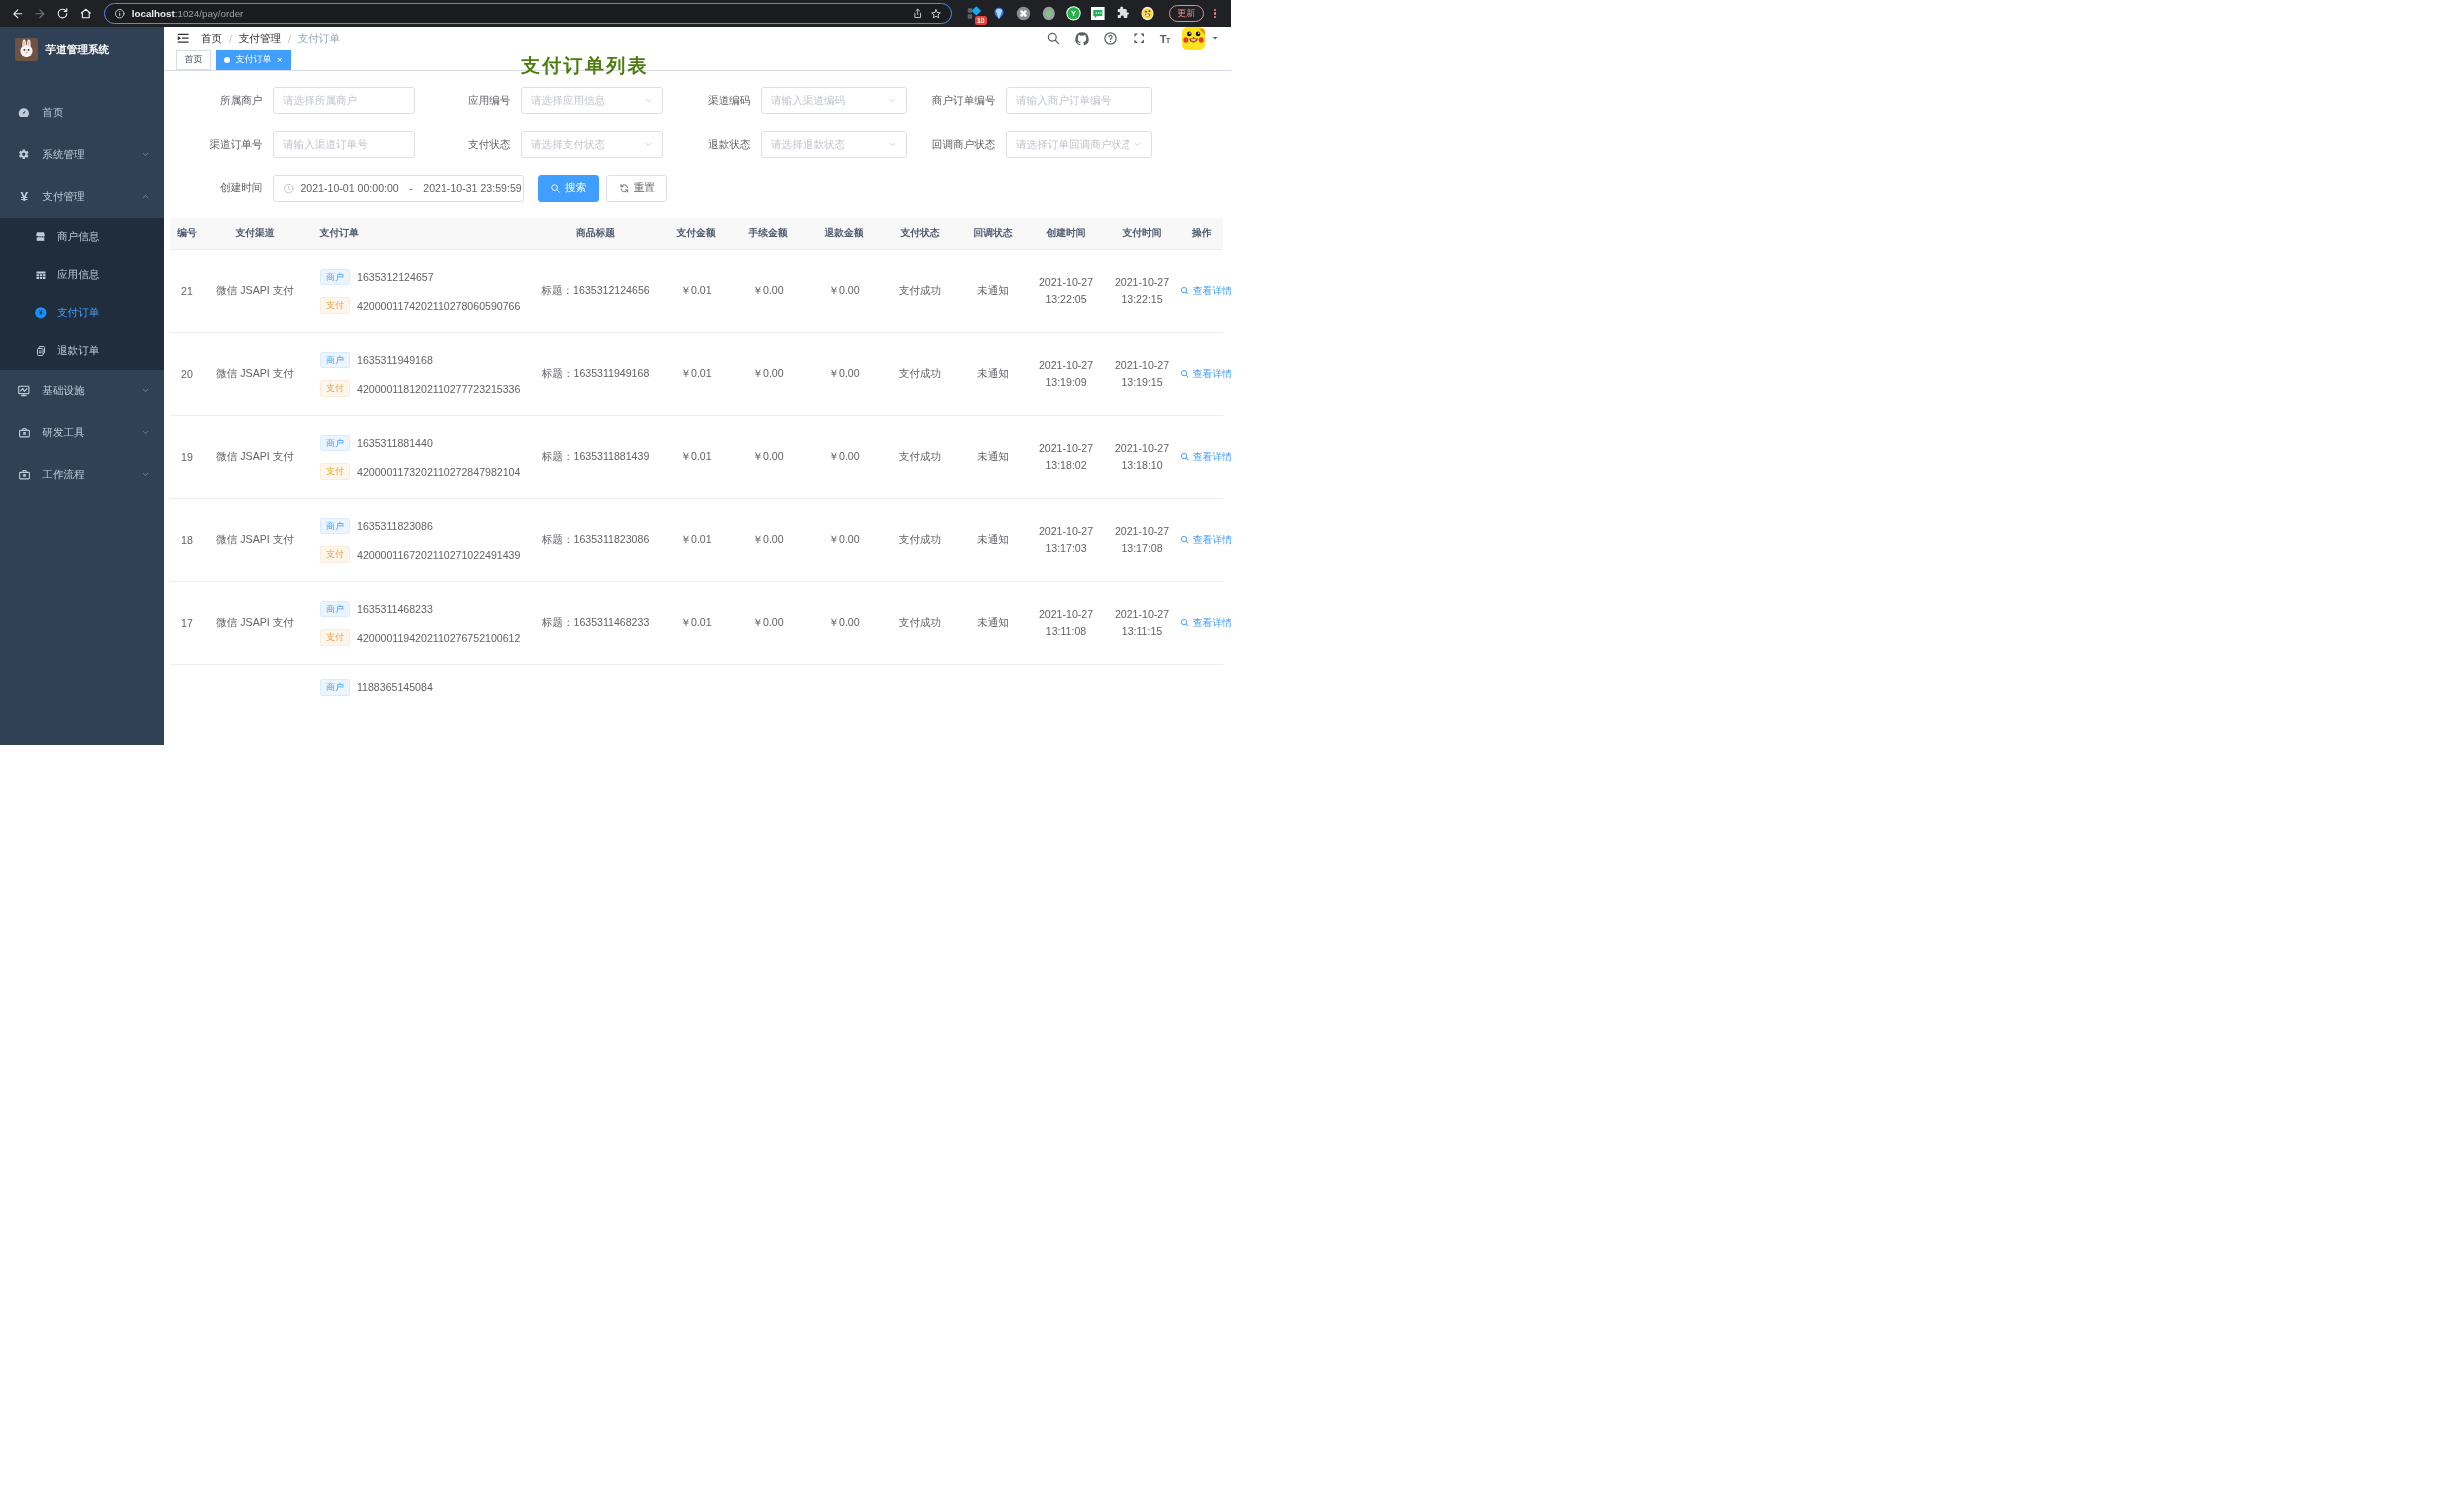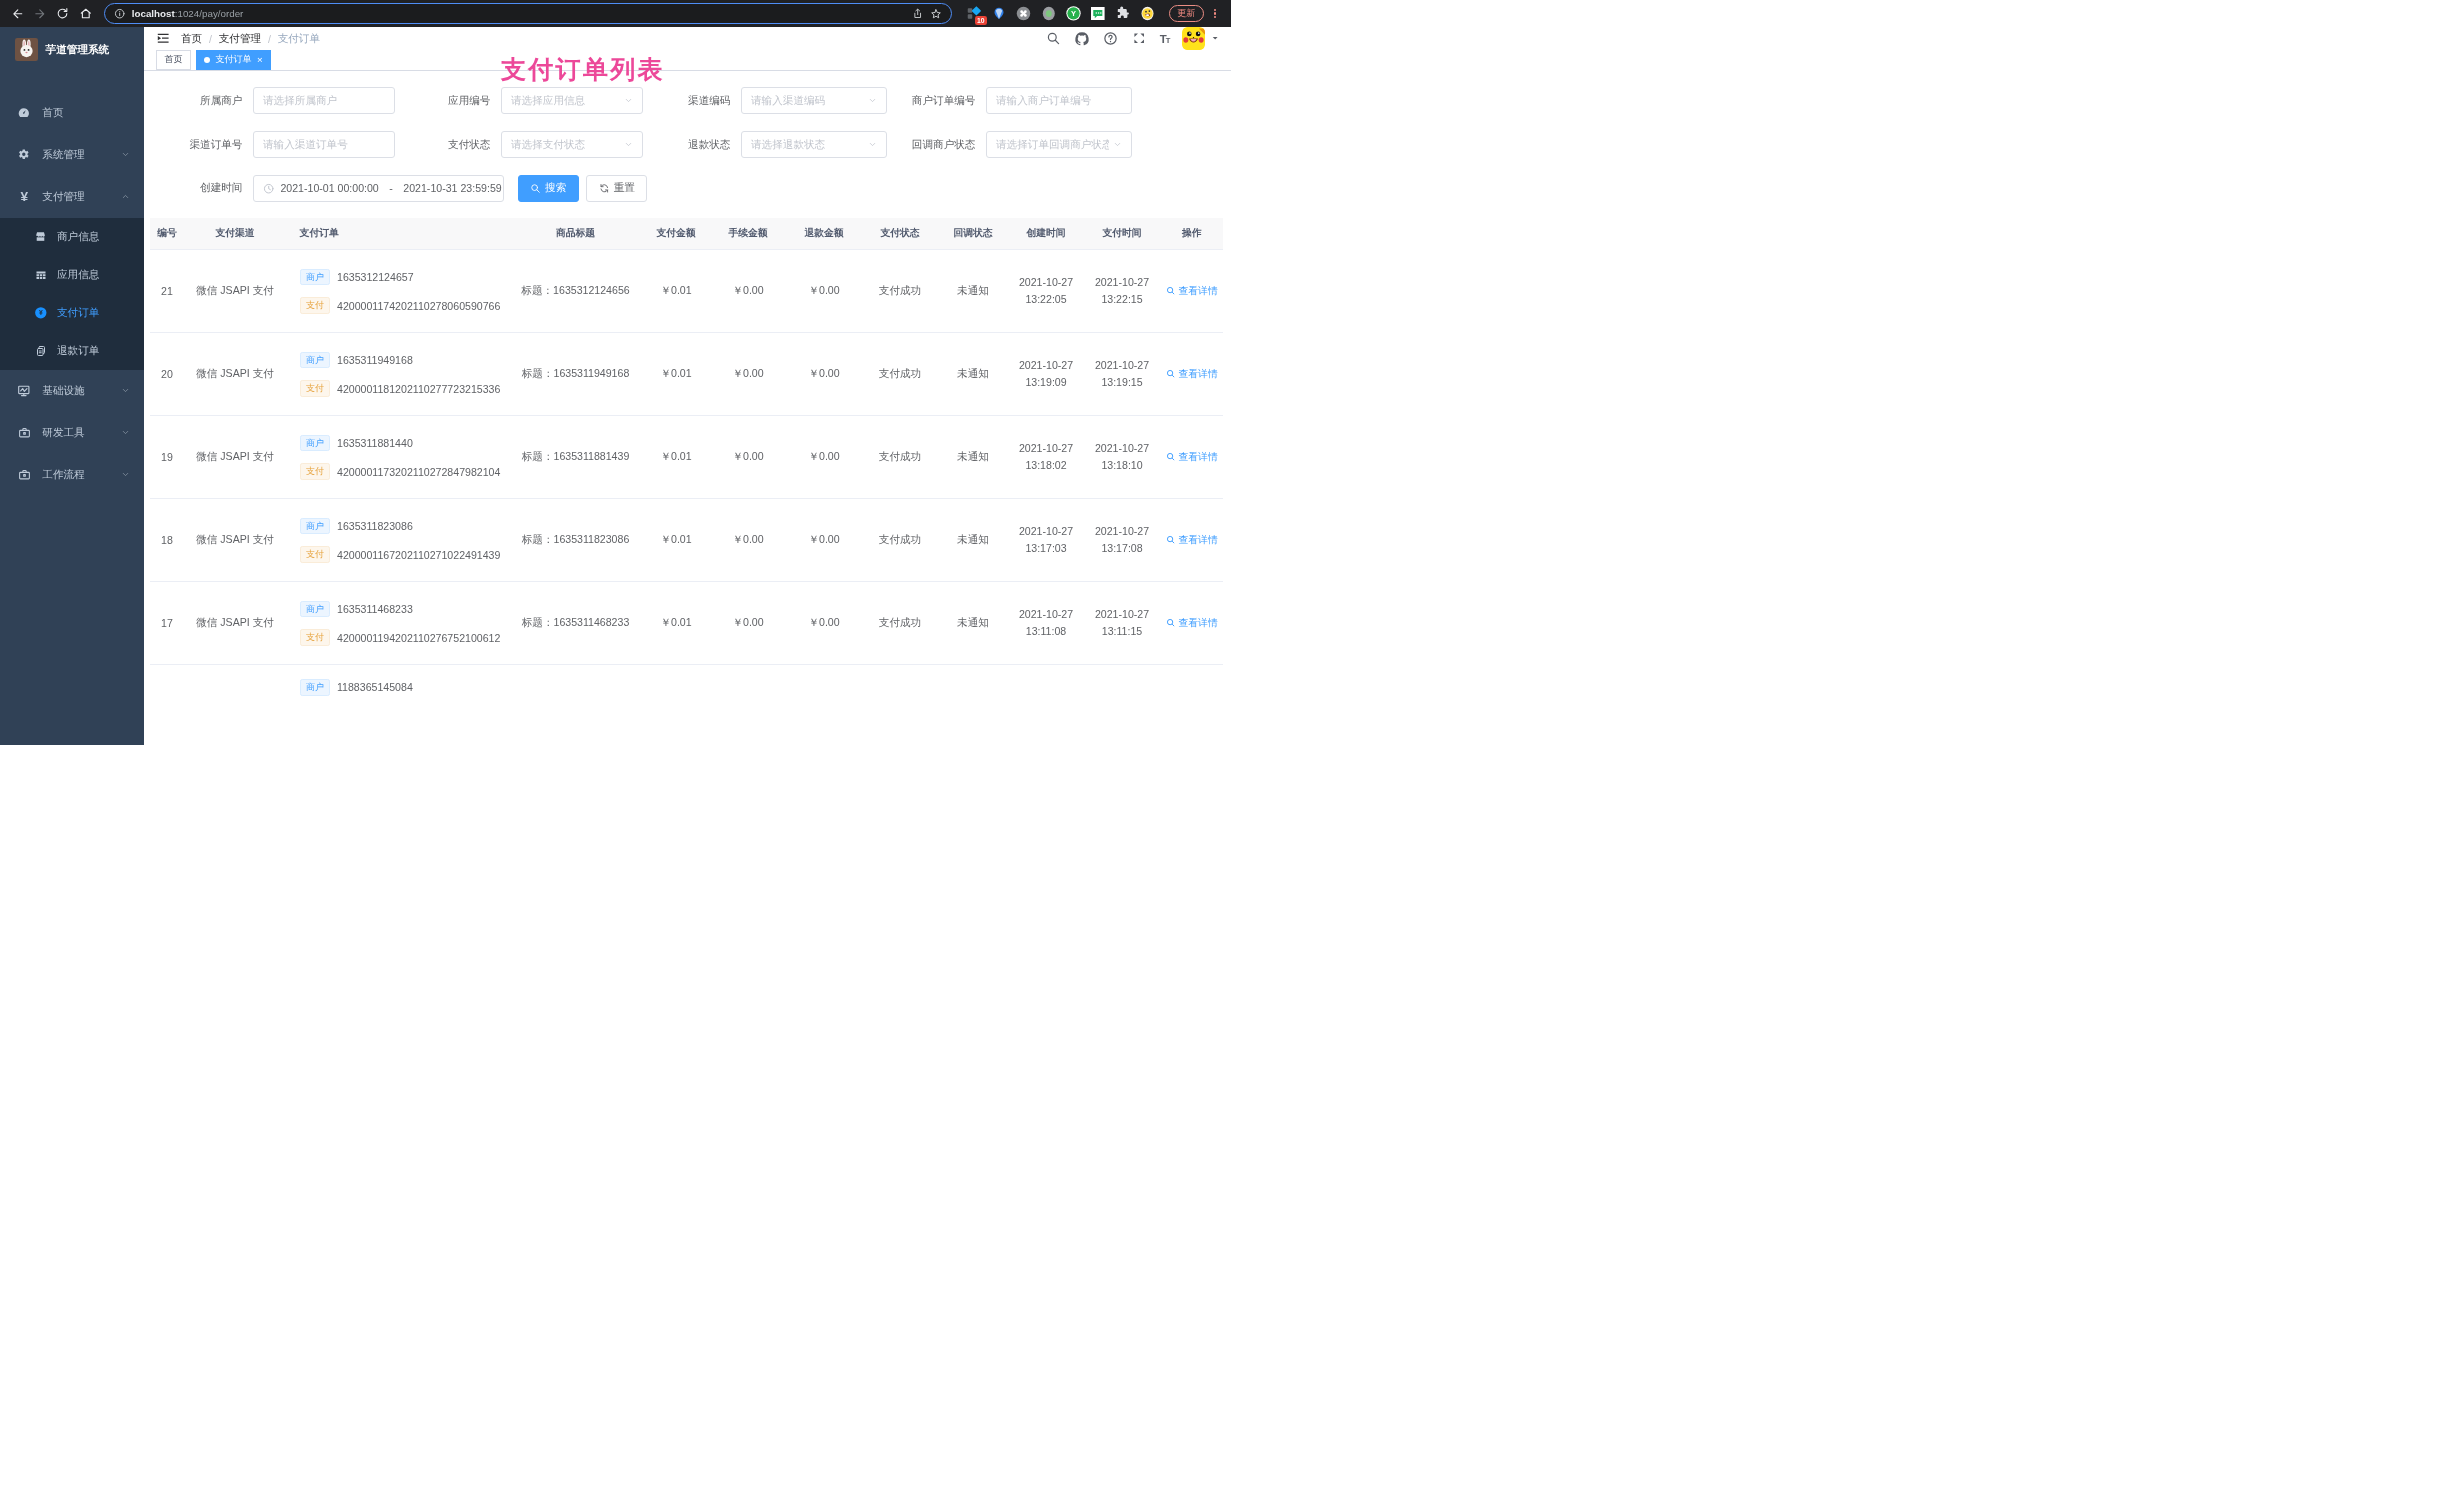--- a/index.html
+++ b/index.html
@@ -21,21 +21,21 @@
   .ext { position:relative; width:15px; height:15px; display:flex; align-items:center; justify-content:center; }
   .ext-badge { position:absolute; bottom:-3.8px; right:-5.3px; background:#e94235; color:#fff; font-size:6.8px;
     line-height:9px; height:9px; padding:0 2.3px; border-radius:2.3px; font-weight:700; }
   .update-btn { border:1.1px solid #ec8e85; color:#f28b82; font-size:9px; height:16.7px; padding:0 7.6px;
     border-radius:9px; display:flex; align-items:center; margin-left:4.5px; }
   .kebab { width:10.6px; display:flex; flex-direction:column; align-items:center; gap:1.5px; margin:0 3px; }
   .kebab i { width:2.3px; height:2.3px; border-radius:50%; background:#f28b82; }
 
   
   .app { display:flex; height:718px; }
-  .sidebar { width:144px; background:#304156; flex:0 0 auto; overflow:hidden; }
+  .sidebar { width:164px; background:#304156; flex:0 0 auto; overflow:hidden; }
   .logo-row { height:45px; display:flex; align-items:center; padding-left:15px; gap:7.6px; }
   .logo-title { color:#fff; font-size:10.6px; font-weight:700; }
   .menu { padding-top:19.7px; position:relative; }
   .mitem { height:42px; display:flex; align-items:center; gap:10.6px; padding:0 12px 0 16.7px;
     color:#bfcbd9; font-size:10.6px; position:relative; cursor:pointer; }
   .mitem .chev { position:absolute; right:13.6px; color:#8a97a5; }
   .submenu { background:#1f2d3d; }
   .smitem { height:38px; display:flex; align-items:center; gap:9px; padding-left:33px;
     color:#bfcbd9; font-size:10.6px; cursor:pointer; }
   .smitem.active { color:#409eff; }
@@ -50,21 +50,21 @@
   .bc { display:flex; align-items:center; font-size:10.6px; }
   .bc .crumb { color:#303133; }
   .bc .crumb.last { color:#97a8be; }
   .bc .sep { color:#c0c4cc; margin:0 6.8px; }
   .hspacer { flex:1; }
   .hicon { width:16.7px; height:16.7px; color:#5a5e66; margin-left:12px; display:flex; align-items:center; justify-content:center; }
   .tt { font-weight:700; color:#5a5e66; font-size:11.4px; letter-spacing:-0.8px; margin-left:12px; }
   .tt .small { font-size:7.6px; }
   .avatar { width:23px; height:23px; border-radius:5.3px; overflow:hidden; margin-left:12px; flex:0 0 auto; }
   .caret-down { margin-left:6px; color:#5a5e66; }
-  .annotation { position:absolute; left:357px; top:26px; font-size:25px; font-weight:700; color:#ec4899;
+  .annotation { position:absolute; left:357px; top:26px; font-size:19px; font-weight:700; color:#4d7c0f;
     letter-spacing:2.3px; z-index:30; pointer-events:none; }
 
   
   .tabs-row { height:26px; display:flex; align-items:center; gap:4.5px; padding:0 12px;
     border-bottom:0.8px solid #d8dce5; box-shadow:0 0.8px 1.5px rgba(0,0,0,.04); background:#fff; }
   .tab { height:19.7px; display:flex; align-items:center; gap:5.3px; padding:0 7.6px; font-size:9px;
     border:0.8px solid #d8dce5; background:#fff; color:#495060; cursor:pointer; }
   .tab.active { background:#409eff; border-color:#409eff; color:#fff; }
   .tab .dot { width:6px; height:6px; border-radius:50%; background:#fff; }
   .tab-close::before { content:"×"; font-size:9.8px; }

